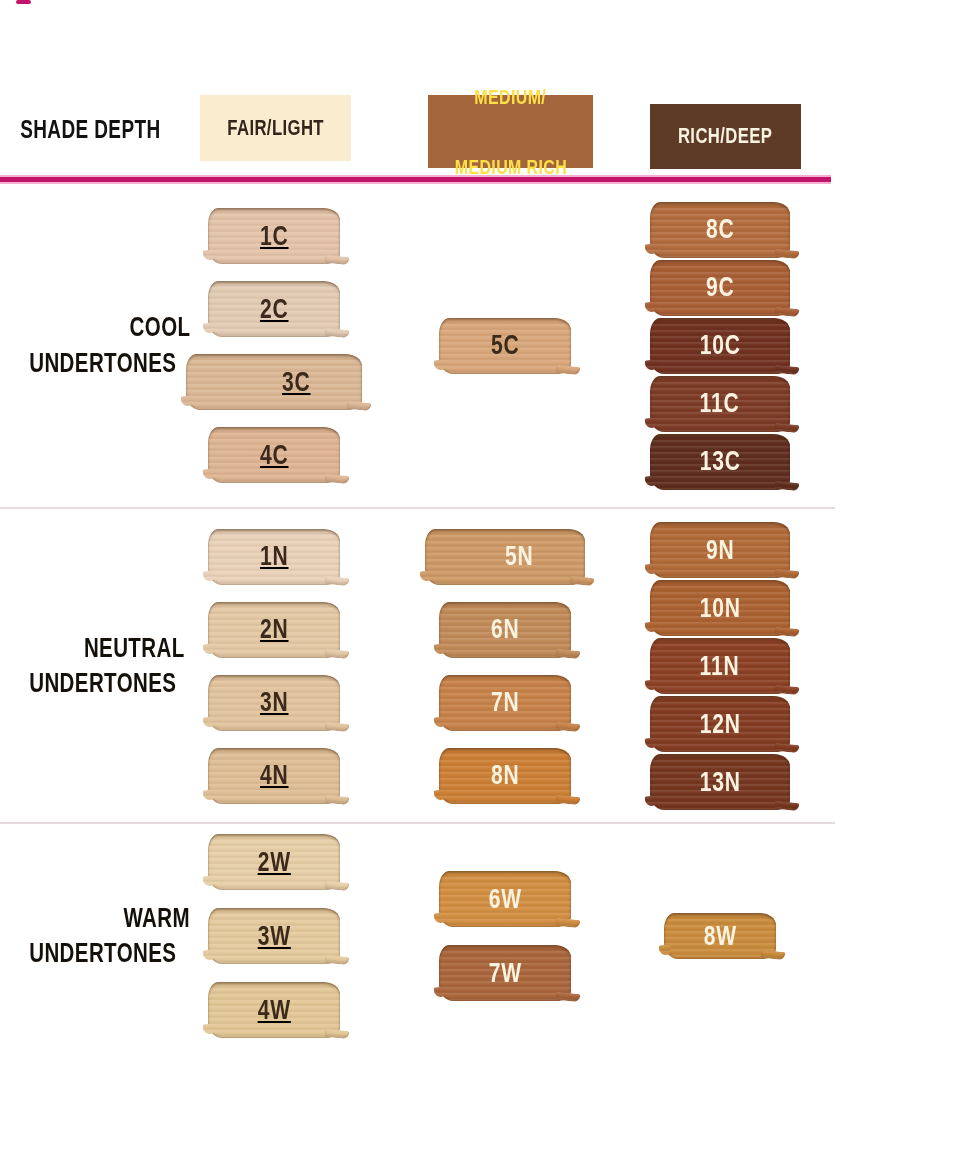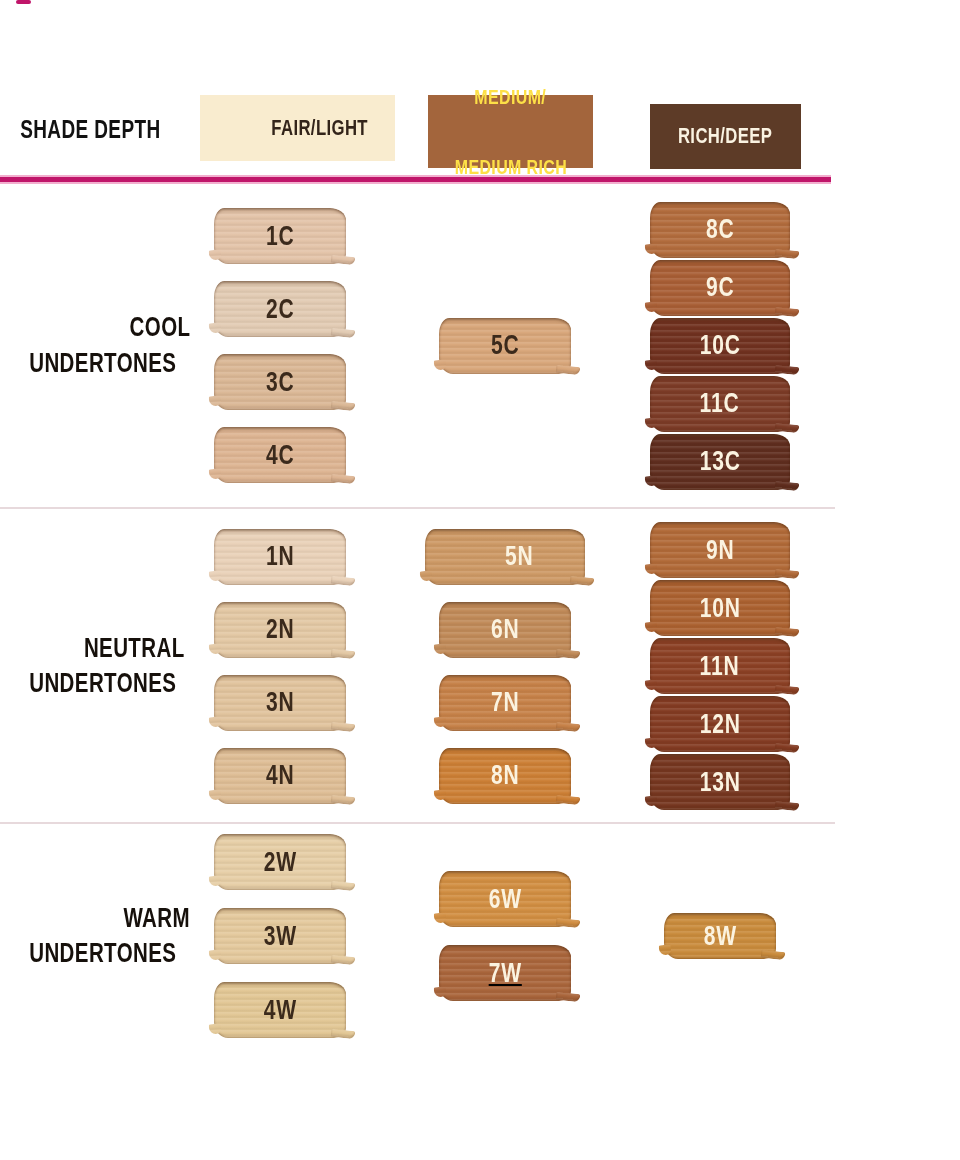--- a/index.html
+++ b/index.html
@@ -31,21 +31,21 @@
   #section-cool{top:184px;height:323px;}
   #section-neutral{top:510px;height:312px;}
   #section-warm{top:824px;height:224px;}
 
   .undertone-label{position:absolute;left:0;top:0;width:200px;height:100%;
                    display:flex;flex-direction:column;align-items:flex-end;justify-content:center;
                    font-size:27px;line-height:1.3;color:#16100B;text-align:center;}
 
   .swatch-col{position:absolute;top:0;height:100%;display:flex;flex-direction:column;
               align-items:center;justify-content:center;}
-  .col-fair{left:213px;width:134px;}
+  .col-fair{left:207px;width:134px;text-decoration:underline;}
   .col-medium{left:438px;width:134px;}
   .col-rich{left:649px;width:142px;}
   .gap-5{gap:2px;} .gap-4{gap:17px;} .gap-3{gap:18px;}
 
   .swatch{width:132px;height:56px;position:relative;flex:0 0 auto;
           display:flex;align-items:center;justify-content:center;
           border-radius:10px 16px 12px 14px / 16px 12px 10px 16px;
           background-image:repeating-linear-gradient(180deg,
              rgba(255,255,255,0.10) 0px, rgba(255,255,255,0.10) 1px,
              rgba(0,0,0,0) 3px, rgba(0,0,0,0.05) 5px, rgba(0,0,0,0) 6px);
@@ -68,21 +68,21 @@
 <body>
 
 <div class="page">
 
   <div class="top-dash" style="background-color: rgb(192, 21, 106);"></div>
 
   <div class="shade-depth">
     <span class="cond">SHADE DEPTH</span>
   </div>
 
-  <div class="col-header" id="hdr-fair" style="background-color: rgb(249, 236, 207); color: rgb(51, 36, 26); padding-left: 44px;">
+  <div class="col-header" id="hdr-fair" style="background-color: rgb(249, 236, 207); color: rgb(51, 36, 26);">
     <span class="cond">FAIR/LIGHT</span>
   </div>
 
   <div class="col-header" id="hdr-medium" style="background-color: rgb(163, 101, 60); color: #fde047; gap: 44px;">
     <span class="cond">MEDIUM/</span>
     <span class="cond">MEDIUM RICH</span>
   </div>
 
   <div class="col-header" id="hdr-rich" style="background-color: rgb(93, 59, 39); color: rgb(250, 243, 226); margin-top: 7px;">
     <span class="cond">RICH/DEEP</span>
@@ -95,21 +95,21 @@
       <span class="cond">COOL</span>
       <span class="cond">UNDERTONES</span>
     </div>
     <div class="swatch-col col-fair gap-4">
         <div class="swatch" style="background-color: rgb(227, 195, 168);">
           <span class="swatch-label">1C</span>
         </div>
         <div class="swatch" style="background-color: rgb(226, 203, 179);">
           <span class="swatch-label">2C</span>
         </div>
-        <div class="swatch" style="background-color: rgb(218, 183, 149);">
+        <div class="swatch" style="background-color: rgb(218, 183, 149); padding-left: 44px;">
           <span class="swatch-label">3C</span>
         </div>
         <div class="swatch" style="background-color: rgb(221, 180, 146);">
           <span class="swatch-label">4C</span>
         </div>
       </div>
     <div class="swatch-col col-medium gap-1">
         <div class="swatch" style="background-color: rgb(216, 166, 122);">
           <span class="swatch-label">5C</span>
         </div>
@@ -202,21 +202,21 @@
           <span class="swatch-label">3W</span>
         </div>
         <div class="swatch" style="background-color: rgb(226, 199, 149);">
           <span class="swatch-label">4W</span>
         </div>
       </div>
     <div class="swatch-col col-medium gap-3">
         <div class="swatch light-label" style="background-color: rgb(209, 142, 66);">
           <span class="swatch-label">6W</span>
         </div>
-        <div class="swatch light-label" style="background-color: rgb(169, 101, 59); text-decoration: underline;">
+        <div class="swatch light-label" style="background-color: rgb(169, 101, 59);">
           <span class="swatch-label">7W</span>
         </div>
       </div>
     <div class="swatch-col col-rich gap-1">
         <div class="swatch light-label small" style="background-color: rgb(201, 139, 60);">
           <span class="swatch-label">8W</span>
         </div>
       </div>
   </div>
 

